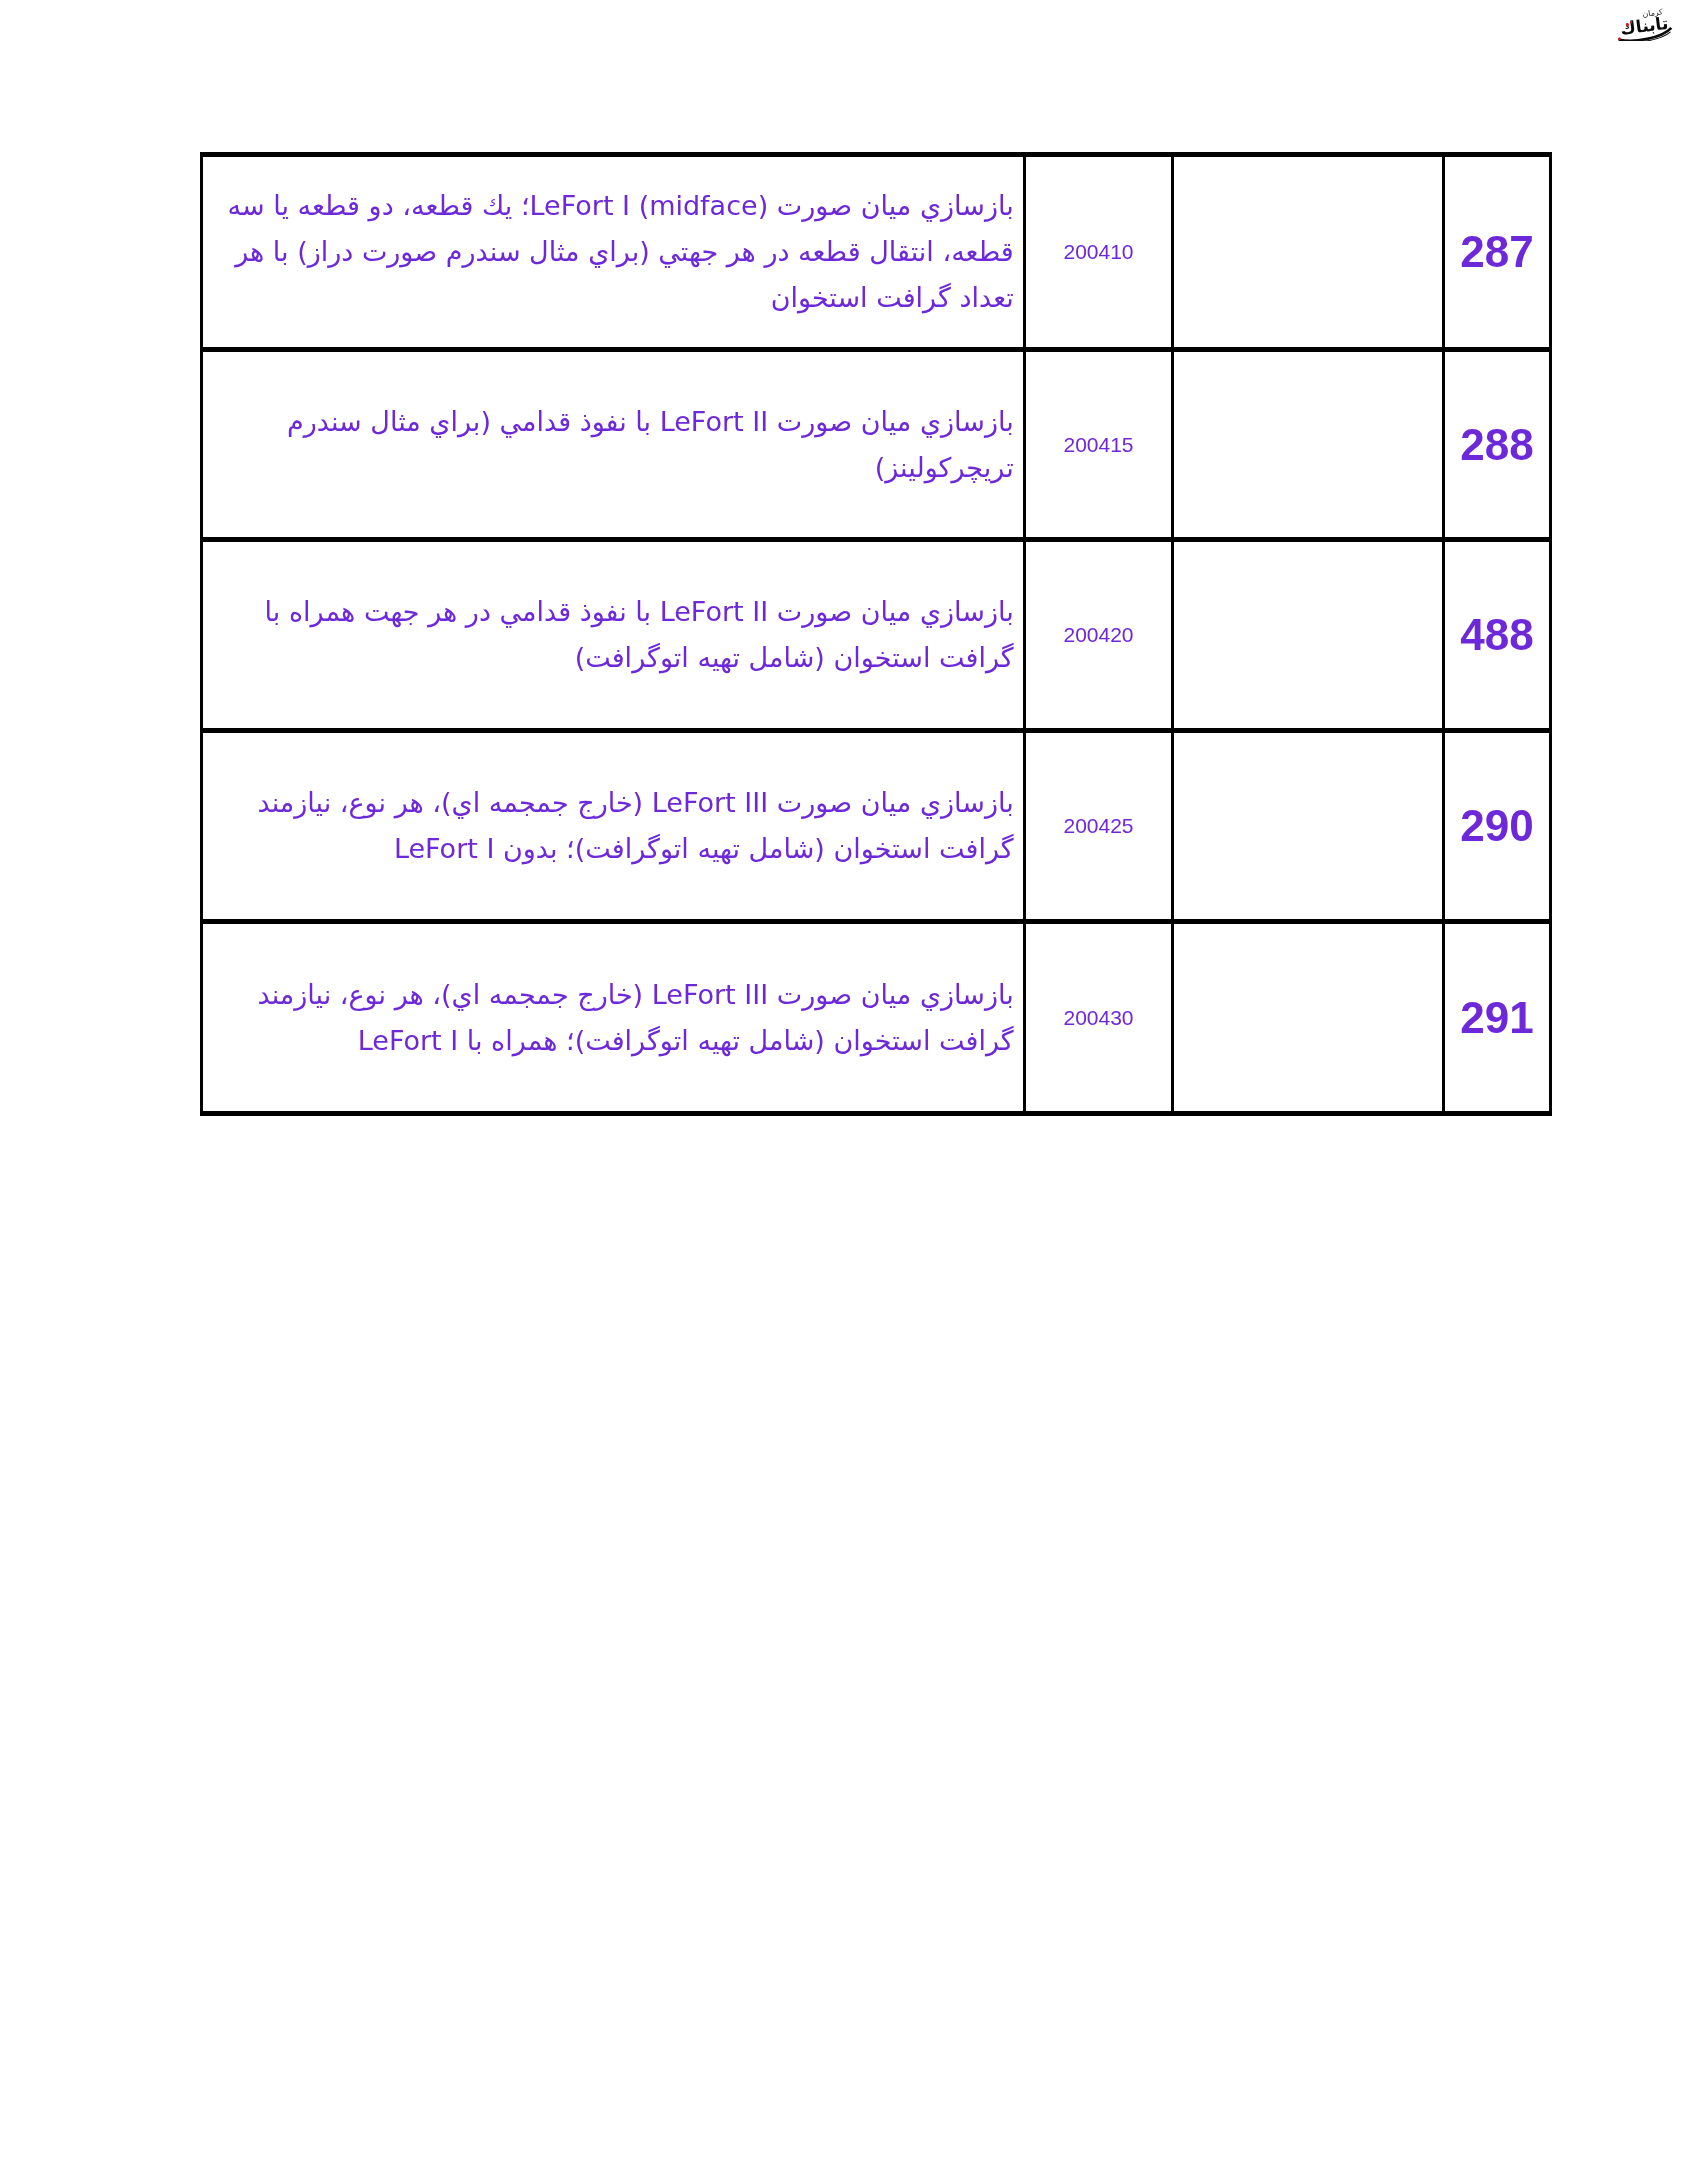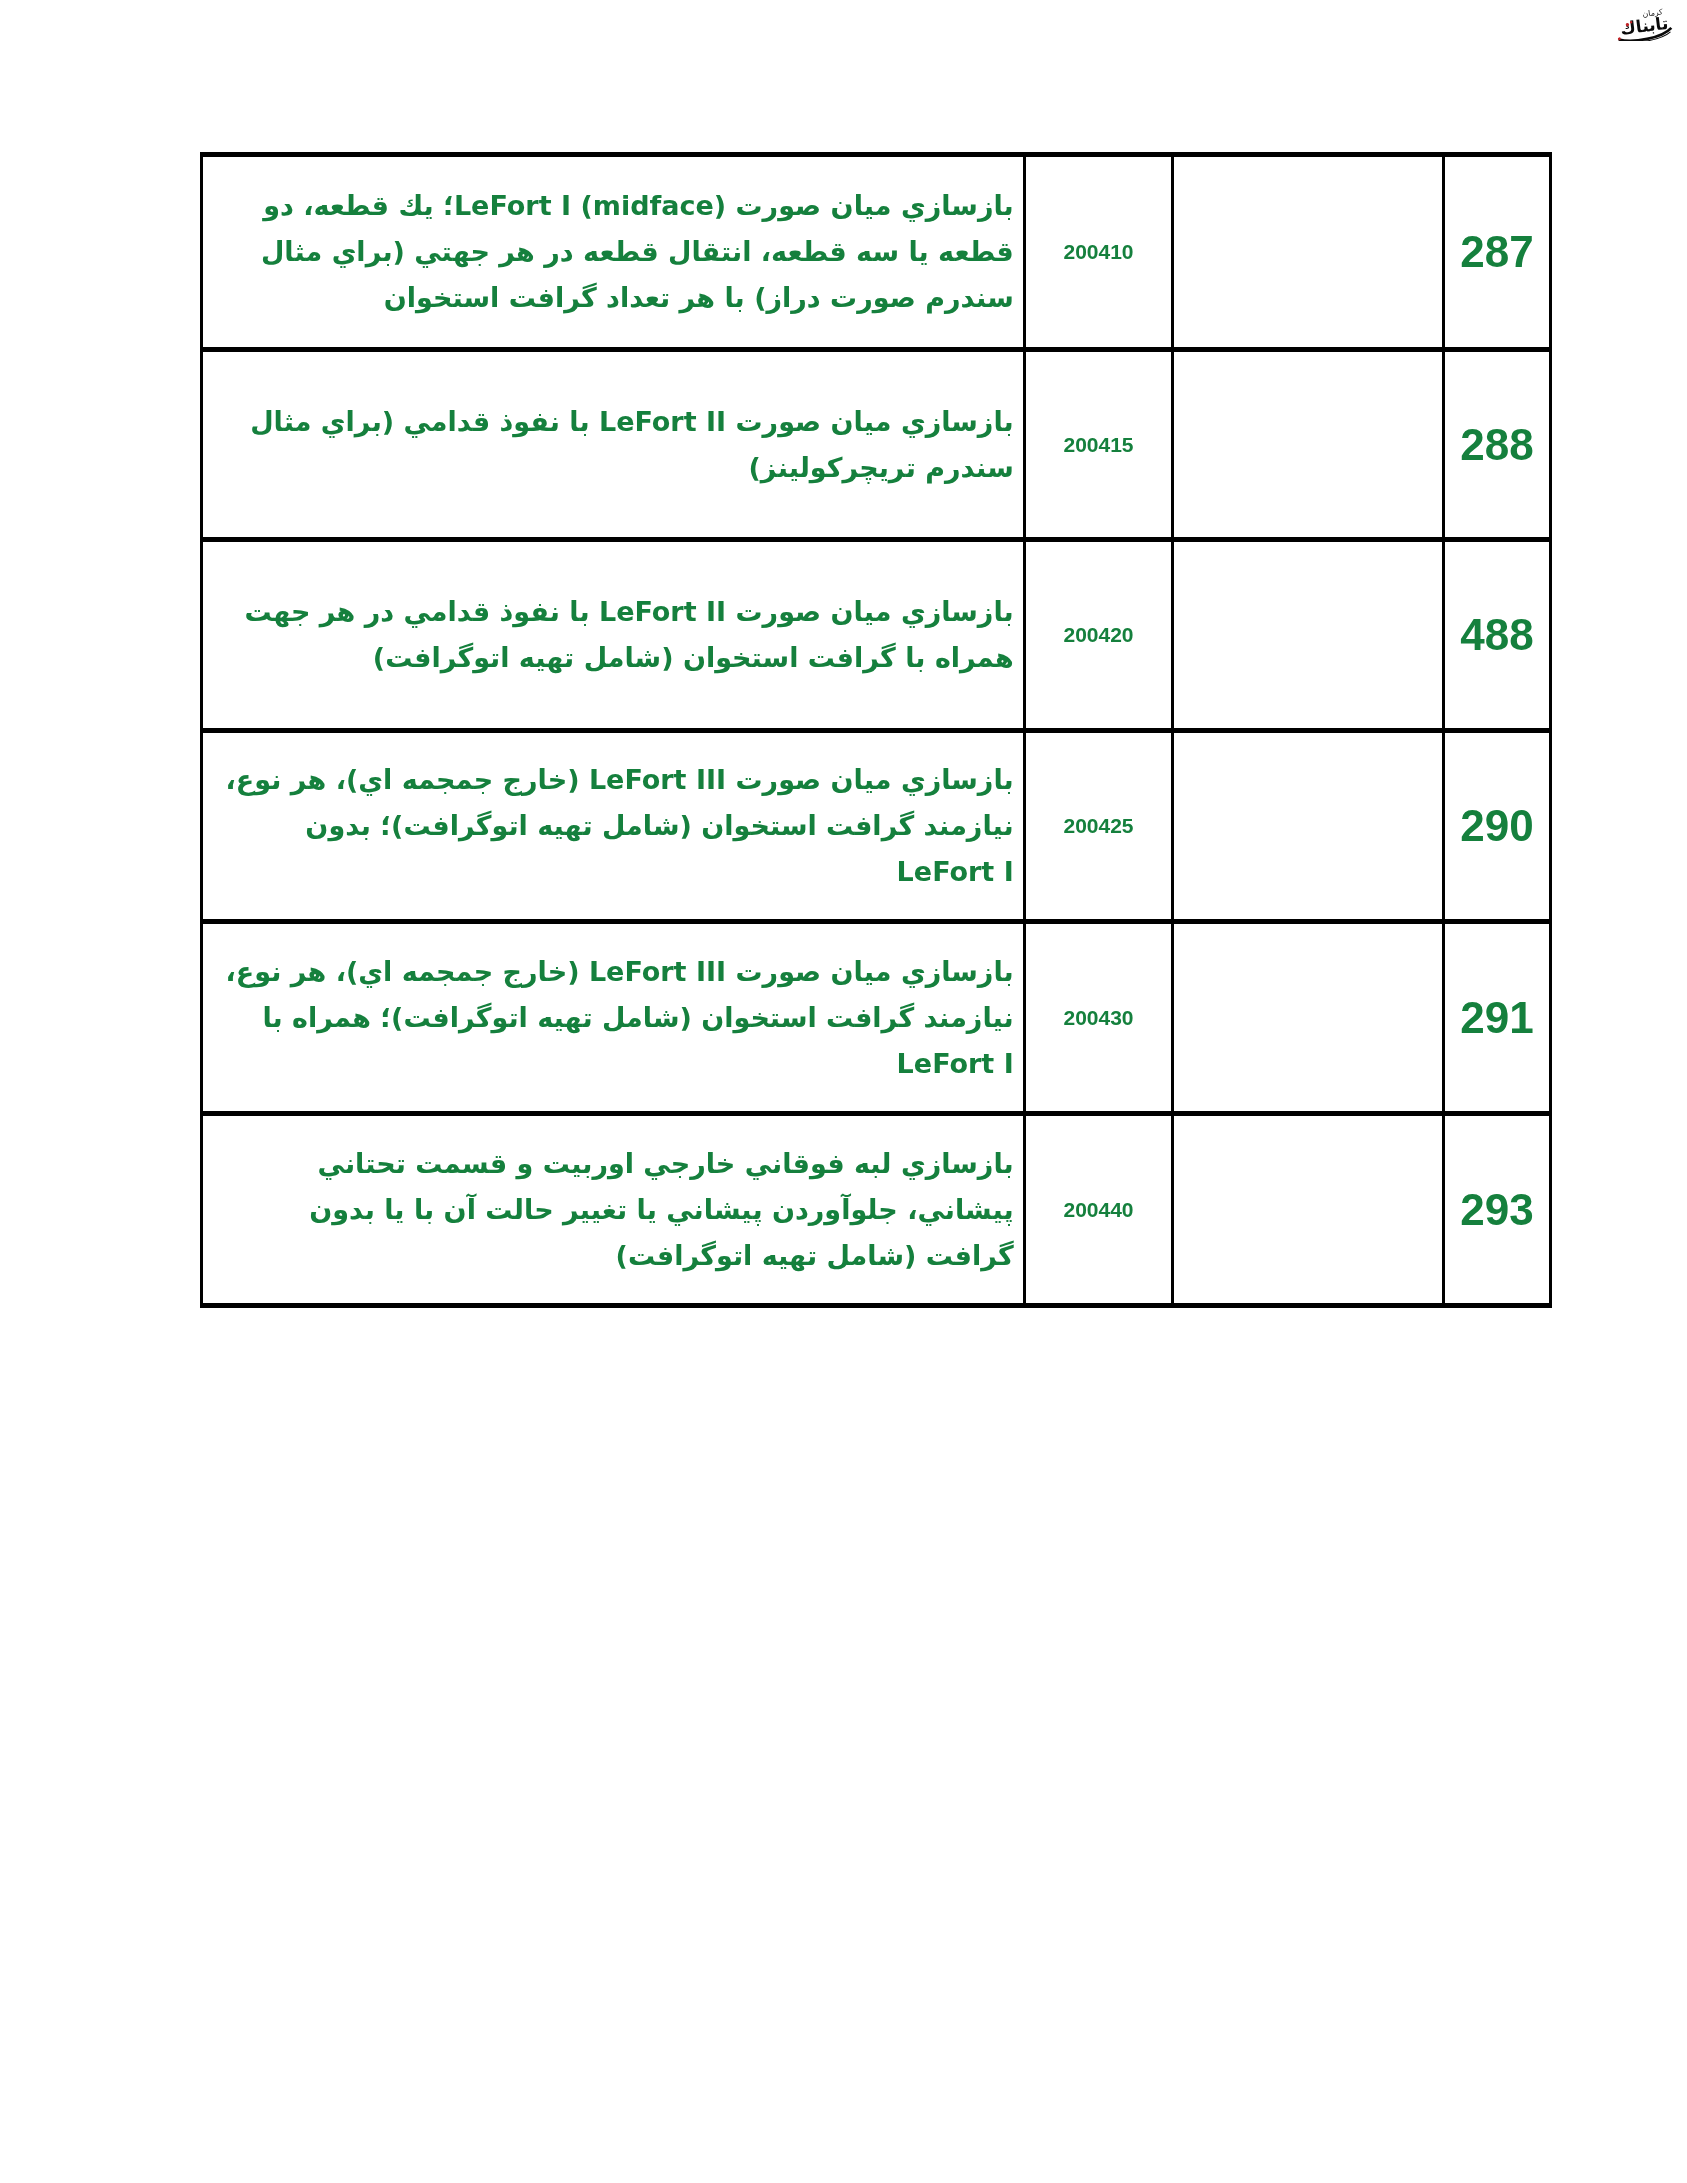--- a/index.html
+++ b/index.html
@@ -26,22 +26,21 @@
     border-collapse:collapse;
     table-layout:fixed;
   }
   table.codes td{
     border-left:3.3px solid #000;
     border-right:3.3px solid #000;
     border-top:5.3px solid #000;
     border-bottom:5.3px solid #000;
     vertical-align:middle;
     overflow:hidden;
-    color:#15803d;
-    font-weight:bold;
+    color:#6d28d9;
   }
   td.desc{
     direction:rtl;
     text-align:right;
     font-family:"DejaVu Sans",sans-serif;
     font-size:27px;
     line-height:46px;
     padding:4px 9.3px;
   }
   td.code{
@@ -113,23 +112,17 @@
         <td class="code">200425</td>
         <td class="blank"></td>
         <td class="num">290</td>
       </tr>
       <tr class="r4">
         <td class="desc">بازسازي ميان صورت LeFort III (خارج جمجمه اي)، هر نوع، نيازمند گرافت استخوان (شامل تهيه اتوگرافت)؛ همراه با LeFort I</td>
         <td class="code">200430</td>
         <td class="blank"></td>
         <td class="num">291</td>
       </tr>
-      <tr class="r6">
-        <td class="desc">بازسازي لبه فوقاني خارجي اوربيت و قسمت تحتاني پيشاني، جلوآوردن پيشاني يا تغيير حالت آن با يا بدون گرافت (شامل تهيه اتوگرافت)</td>
-        <td class="code">200440</td>
-        <td class="blank"></td>
-        <td class="num">293</td>
-      </tr>
     </tbody>
   </table>
 
 </div>
 
 
 </body></html>

